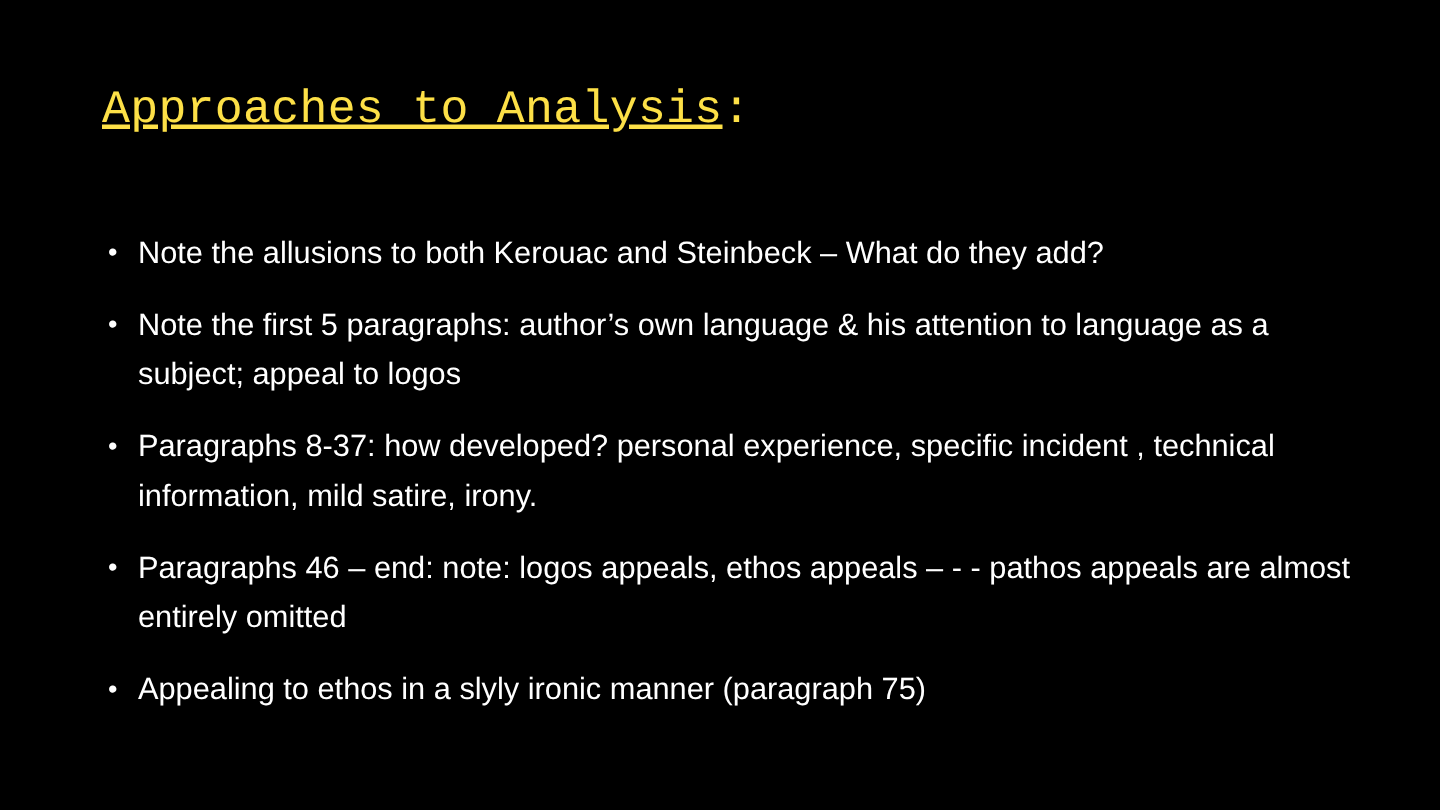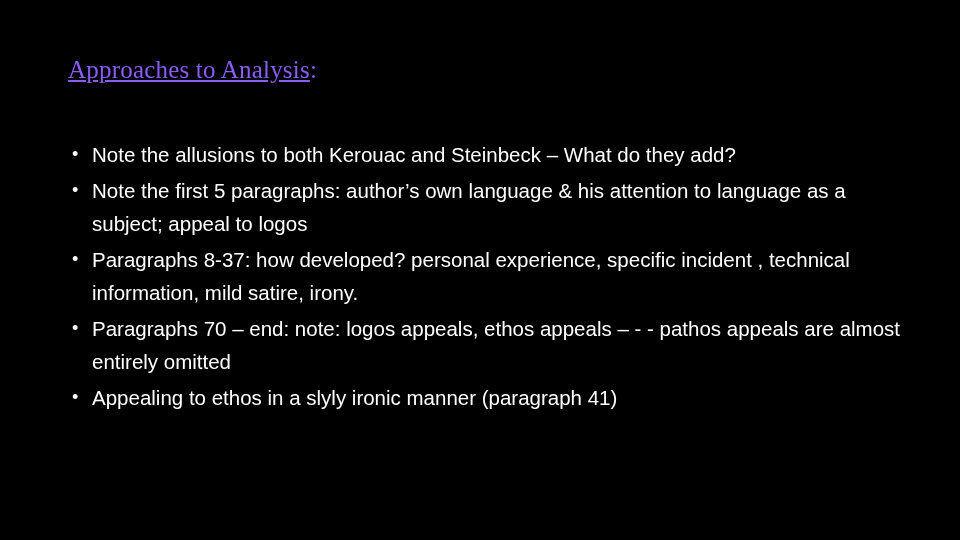--- a/index.html
+++ b/index.html
@@ -17,23 +17,23 @@
     position: relative;
     width: 960px;
     height: 540px;
     background: #000000;
     box-sizing: border-box;
   }
   .slide-title {
     position: absolute;
     left: 68px;
     top: 56px;
-    font-size: 25px;
-    color: #8b5cf6;
-    font-family: Liberation Serif, serif;
+    font-size: 31px;
+    color: #fde047;
+    font-family: Liberation Mono, monospace;
     letter-spacing: 0.2px;
     white-space: nowrap;
   }
   .slide-title .underlined {
     text-decoration: underline;
     text-underline-offset: 2px;
   }
   .body-list {
     position: absolute;
     left: 58px;
@@ -55,20 +55,21 @@
   .body-list li .bullet {
     position: absolute;
     left: 14px;
     top: 0;
     font-size: 18px;
     line-height: 33.5px;
     color: #ffffff;
   }
   .body-list li .text {
     display: block;
+    margin-top: 14px;
   }
 </style>
 </head>
 <body>
 
 <div class="slide">
 
   <div class="slide-title">
     <span class="underlined">Approaches to Analysis</span><span>:</span>
   </div>
@@ -81,21 +82,21 @@
     <li>
       <span class="bullet">•</span>
       <span class="text">Note the first 5 paragraphs: author’s own language &amp; his attention to language as a subject; appeal to logos</span>
     </li>
     <li>
       <span class="bullet">•</span>
       <span class="text">Paragraphs 8-37: how developed? personal experience, specific incident , technical information,  mild satire,  irony.</span>
     </li>
     <li>
       <span class="bullet">•</span>
-      <span class="text">Paragraphs 70 – end: note: logos appeals,  ethos appeals – - -  pathos appeals are almost entirely omitted</span>
+      <span class="text">Paragraphs 46 – end: note: logos appeals,  ethos appeals – - -  pathos appeals are almost entirely omitted</span>
     </li>
     <li>
       <span class="bullet">•</span>
-      <span class="text">Appealing to ethos in a slyly ironic manner (paragraph 41)</span>
+      <span class="text">Appealing to ethos in a slyly ironic manner (paragraph 75)</span>
     </li>
   </ul>
 
 </div>
 
 </body></html>

